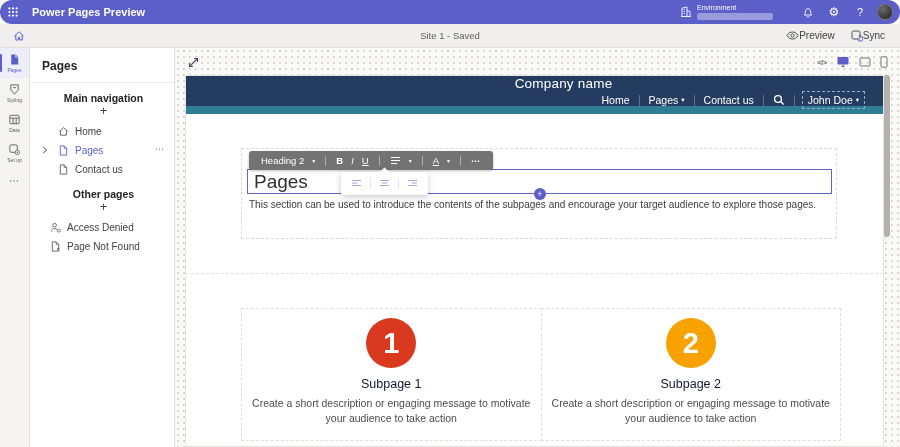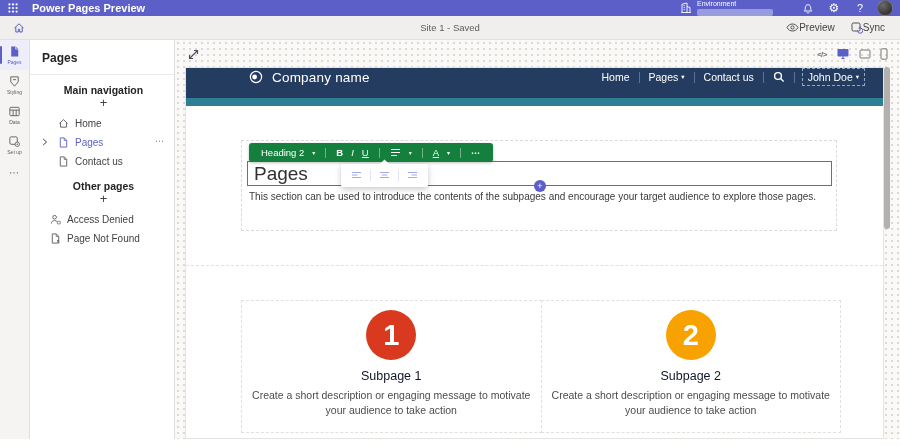--- a/index.html
+++ b/index.html
@@ -1,21 +1,21 @@
 <!DOCTYPE html>
 <html><head>
 <meta charset="utf-8">
 <style>
   * { margin:0; padding:0; box-sizing:border-box; }
   html,body { width:900px; height:447px; overflow:hidden; }
   body { font-family:"Liberation Sans", sans-serif; background:#fff; }
   button { font-family:inherit; background:none; border:none; cursor:pointer; }
 
   
-  .topbar { height:16px; background:#5b5fc7; color:#fff; display:flex; align-items:center; }
+  .topbar { height:24px; background:#5b5fc7; color:#fff; display:flex; align-items:center;border-radius:12px; }
   .waffle-btn { width:26px; height:24px; display:flex; align-items:center; justify-content:center; }
   .app-title { font-size:11px; font-weight:700; margin-left:6px; }
   .tb-right { margin-left:auto; display:flex; align-items:center; }
   .env { display:flex; align-items:center; gap:5px; margin-right:22px; cursor:pointer; }
   .env-text { display:flex; flex-direction:column; line-height:1; }
   .env-label { font-size:7px; }
   .env-blur { width:76px; height:7px; margin-top:2px; background:rgba(255,255,255,0.38); border-radius:2px; filter:blur(0.7px); }
   .tb-iconbtn { width:26px; height:24px; display:flex; align-items:center; justify-content:center; color:#fff; }
   .help-btn { font-size:11px; font-weight:400; }
   .avatar { width:16px; height:16px; border-radius:50%; background:radial-gradient(circle at 35% 30%, #6b6b6b, #1d1d1d); margin:0 7px 0 4px; border:1px solid rgba(255,255,255,0.25); }
@@ -56,33 +56,33 @@
   .canvas { flex:1; position:relative; background-color:#faf9f7;
             background-image:radial-gradient(circle, #dcd9d3 0.8px, transparent 1px);
             background-size:6px 6px; }
   .expand-btn { position:absolute; left:12px; top:8px; }
   .device-bar { position:absolute; top:8px; right:12px; display:flex; align-items:center; gap:9px; }
   .code-glyph { font-size:8px; font-weight:700; color:#7a7876; letter-spacing:-0.5px; }
   .scroll-thumb { position:absolute; left:709px; top:27px; width:6px; height:162px; background:#b3b0ad; border-radius:3px; }
 
   
   .site-frame { position:absolute; left:10px; top:27px; width:699px; bottom:0; background:#fff; border:1px solid #e6e4e1; }
-  .site-header { height:30px; background:#253c61; display:flex; align-items:center; color:#fff; padding:0 14px 12px 63px; }
+  .site-header { height:30px; background:#253c61; display:flex; align-items:center; color:#fff; padding:0 14px 12px 63px;flex-direction:column; }
   .company { font-size:13.5px; font-weight:500; margin-left:9px; letter-spacing:0.2px; }
   .site-nav { margin-left:auto; display:flex; align-items:center; font-size:10.5px; }
   .nav-link { padding:0 9px; color:#fff; text-decoration:none; display:flex; align-items:center; gap:3px; cursor:pointer; }
   .nav-sep { width:1px; height:11px; background:#5c719a; }
   .chev { font-size:6.5px; line-height:1; }
   .search-btn { padding:0 9px; display:flex; align-items:center; }
   .user-box { border:1px dashed #93a7c6; padding:2px 5px; margin:0 4px 0 7px; display:flex; align-items:center; gap:3px; font-size:10.5px; cursor:pointer; }
   .accent-strip { height:8px; background:#2e7e95; }
   .site-body { position:relative; height:calc(100% - 38px); background:#fff; }
 
   .sec1 { position:absolute; left:55px; top:34px; width:596px; height:91px; border:1px dashed #dcdad7; }
-  .rt-toolbar { position:absolute; left:63px; top:37px; height:19px; background:#15803d; border-radius:3px;
+  .rt-toolbar { position:absolute; left:63px; top:37px; height:19px; background:#737373; border-radius:3px;
                 display:flex; align-items:center; padding:0 8px; color:#fff; z-index:4; box-shadow:0 1px 3px rgba(0,0,0,0.25); }
   .tb-style { font-size:8.5px; }
   .tb-sep { width:1px; height:10px; background:rgba(255,255,255,0.4); margin:0 6px; }
   .tb-btn { font-size:9.5px; color:#fff; padding:0 4px; display:flex; align-items:center; gap:2px; }
   .tb-bold { font-weight:700; }
   .tb-italic { font-style:italic; }
   .tb-underline { text-decoration:underline; }
   .tb-chev { font-size:6px; margin-left:6px; }
   .tb-more { font-size:9px; font-weight:700; letter-spacing:0.5px; }
 

